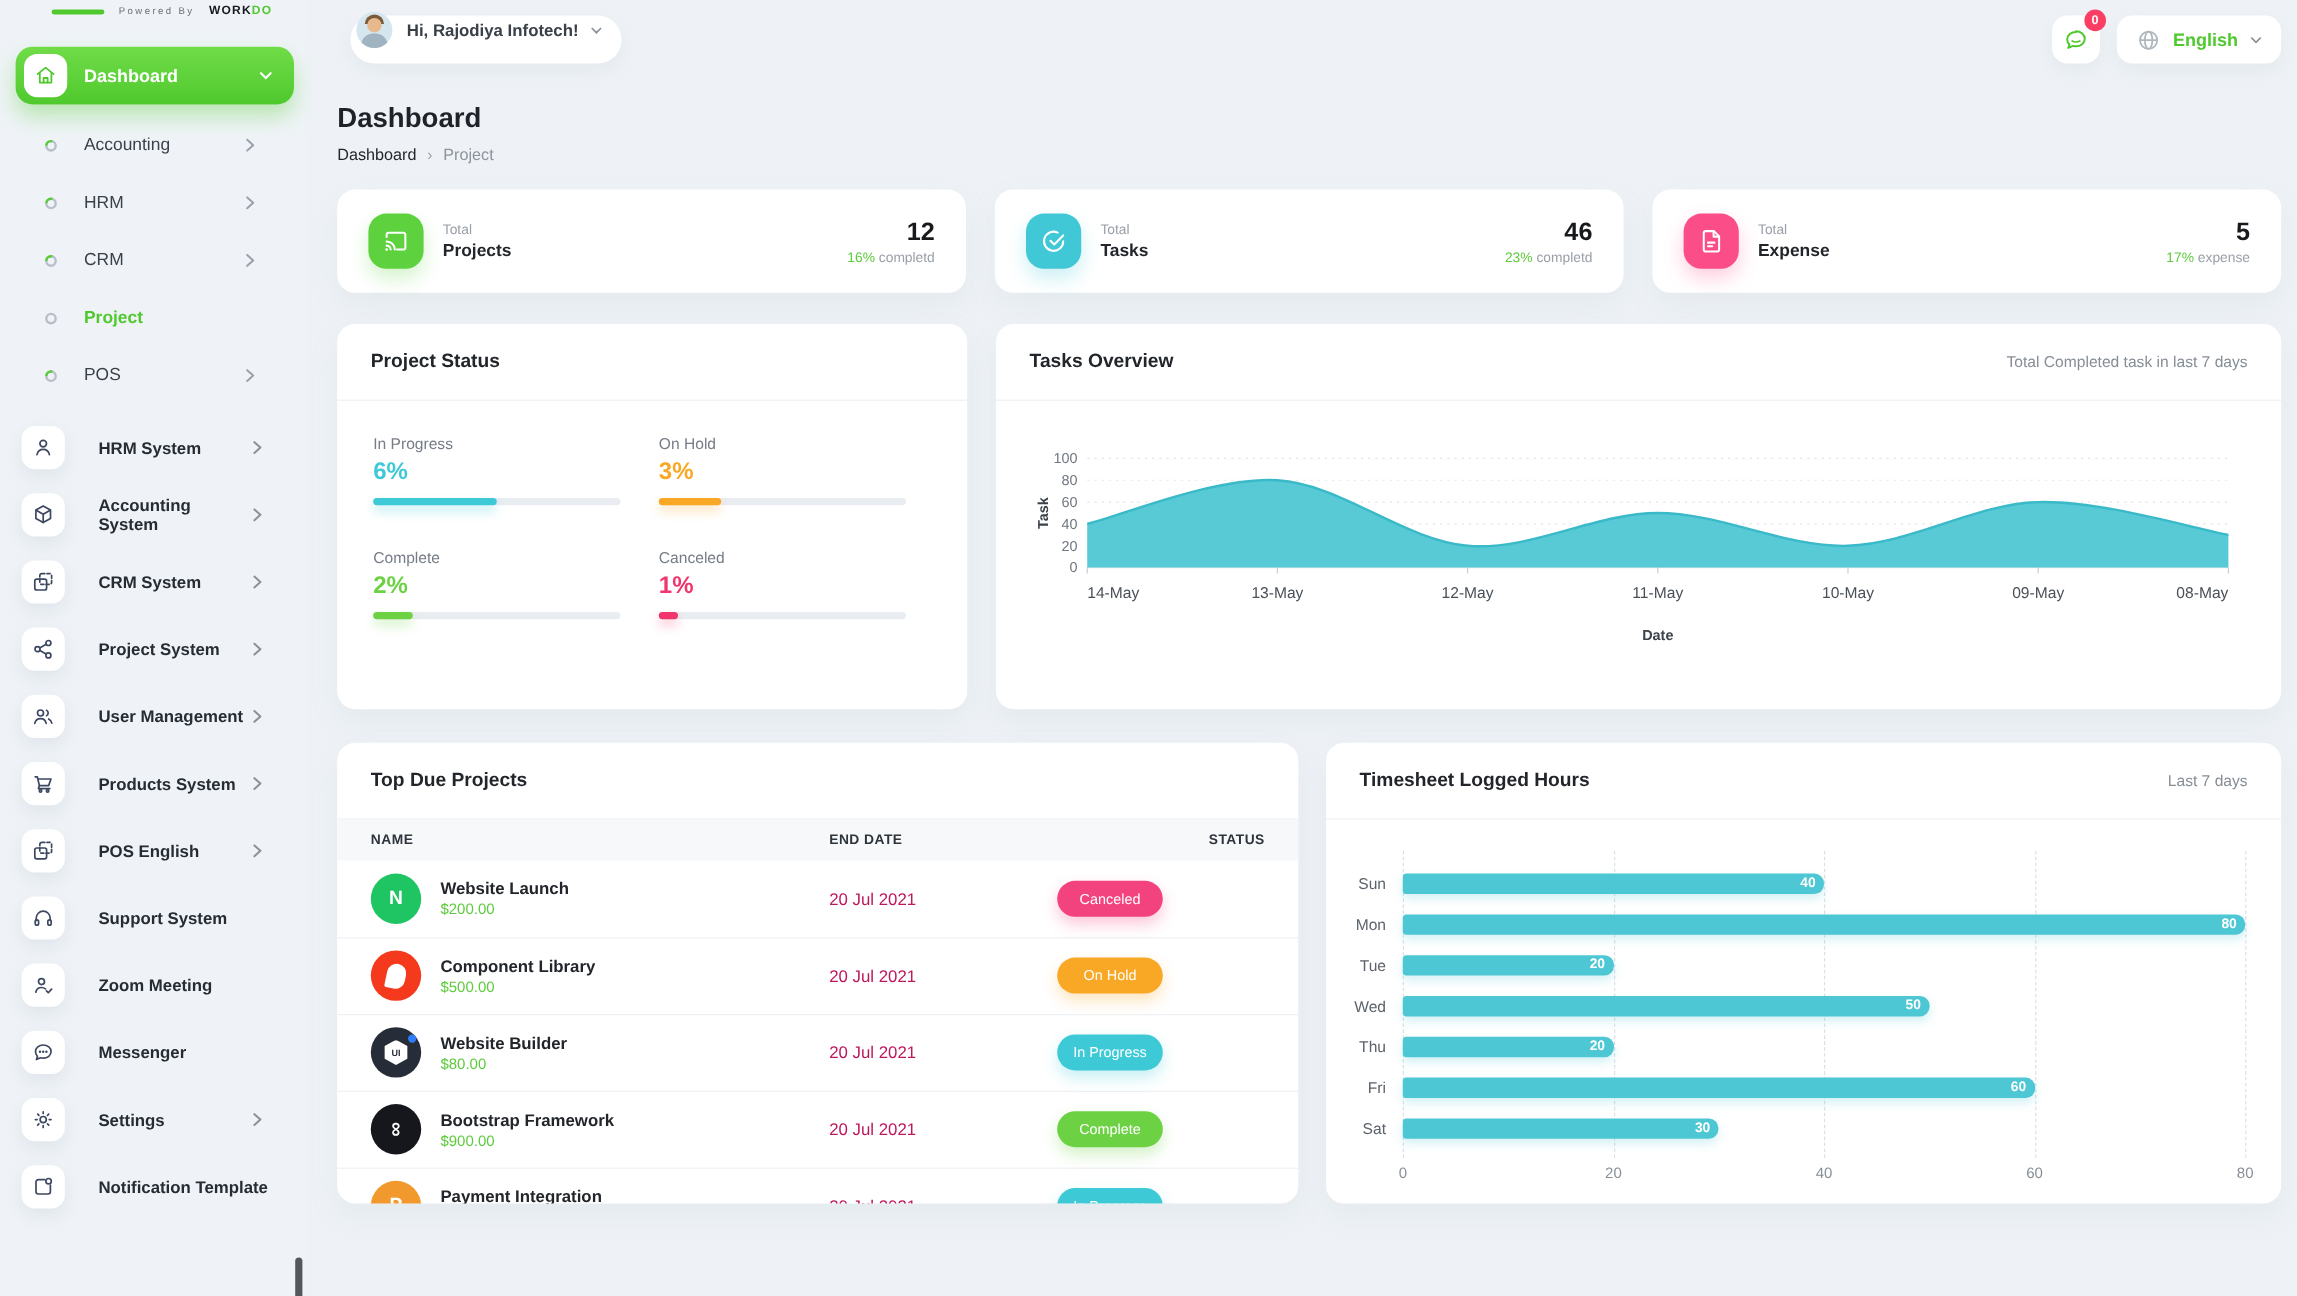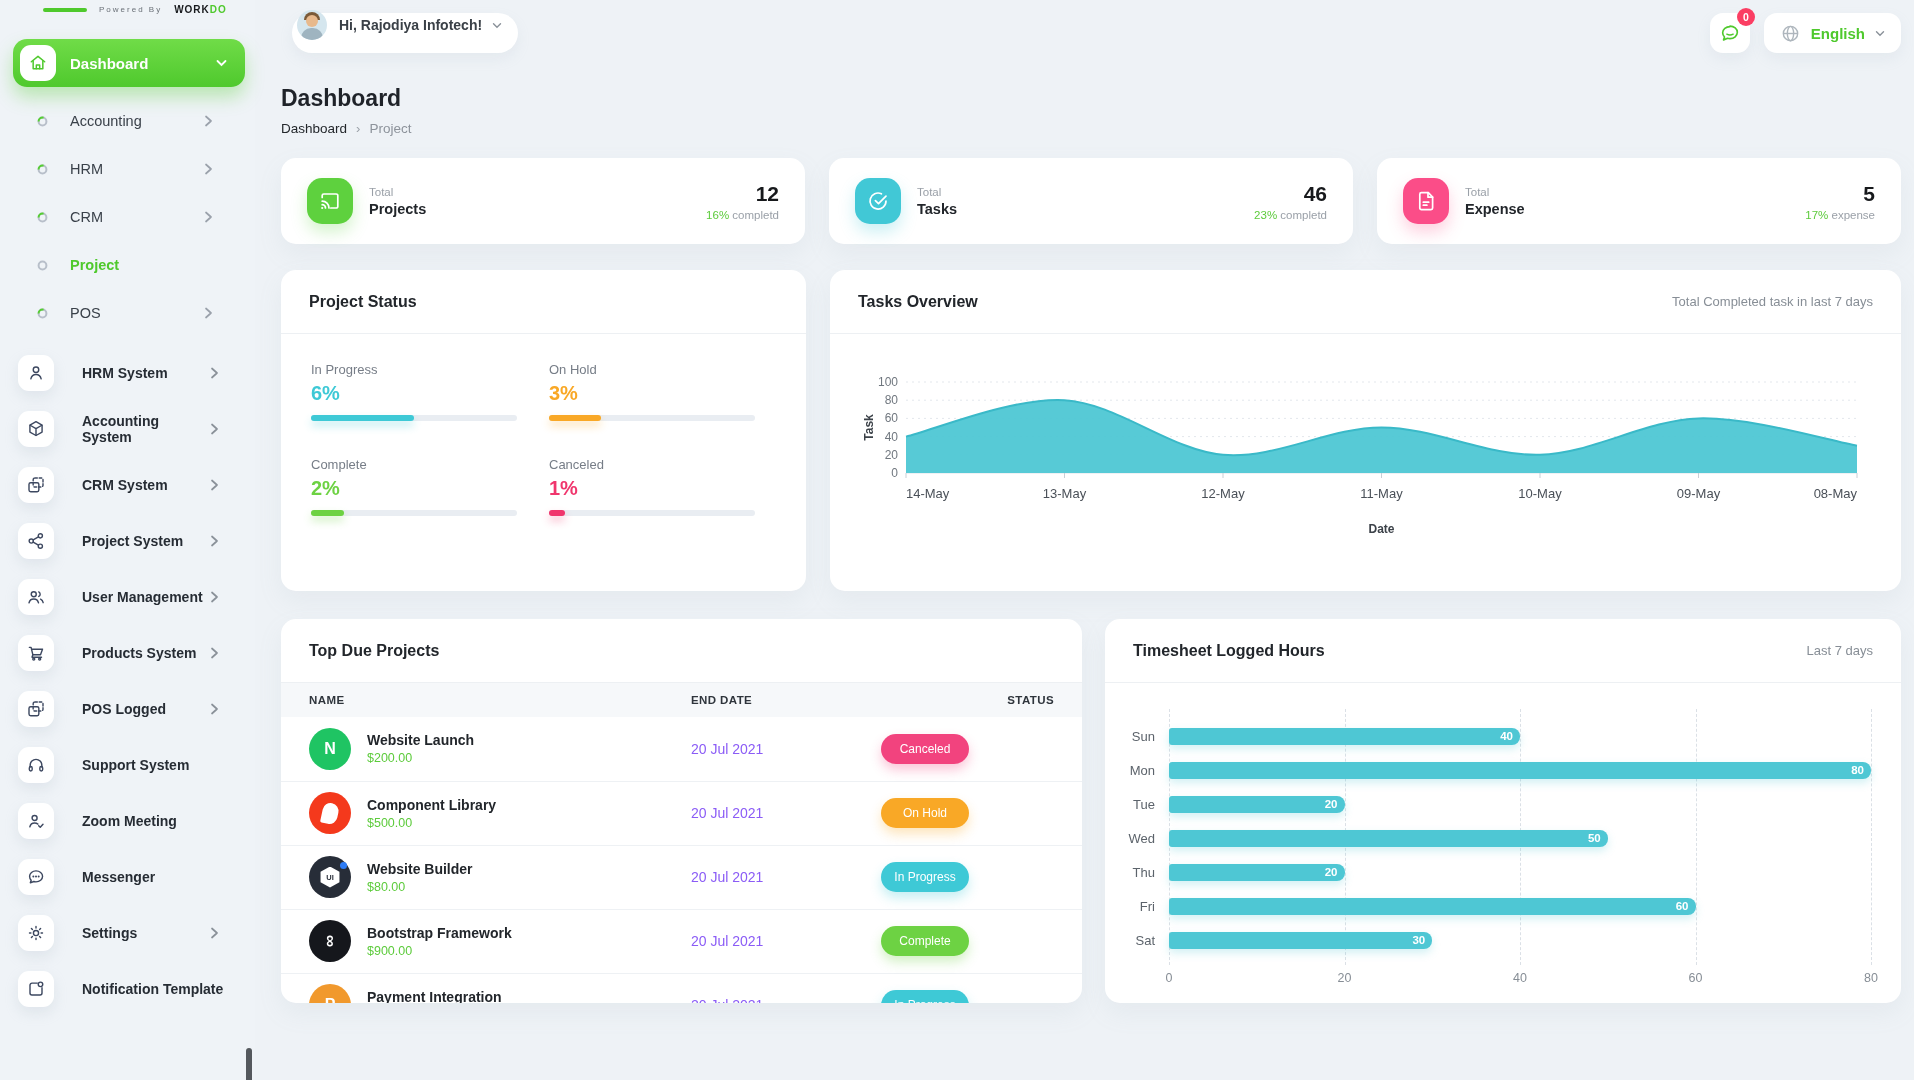--- a/index.html
+++ b/index.html
@@ -106,21 +106,21 @@
   .pav { width:42px; height:42px; border-radius:50%; display:flex; align-items:center; justify-content:center;
     color:#fff; font-size:16px; font-weight:700; position:relative; flex:none; }
   .pav .petal { width:16px; height:21px; background:#fff; border-radius:10px 10px 10px 2px; transform:rotate(12deg); }
   .pav .hex { width:21px; height:21px; background:#fff; clip-path:polygon(50% 0,95% 25%,95% 75%,50% 100%,5% 75%,5% 25%);
     display:flex; align-items:center; justify-content:center; font-size:7.5px; font-weight:800; color:#272d38; }
   .pav .dot { position:absolute; top:6px; right:4px; width:7px; height:7px; border-radius:50%; background:#2f7df6; }
   .pav.inf span { transform:rotate(90deg); display:block; font-size:17px; }
   .proj-txt { margin-left:16px; }
   .proj-name { font-size:14px; font-weight:700; color:#22262b; }
   .proj-amt { font-size:12.5px; color:#5dcb3c; margin-top:3px; }
-  .date-cell { font-size:14px; color:#8b5cf6; }
+  .date-cell { font-size:14px; color:#be185d; }
   .badge { display:inline-block; width:88px; padding:8px 0; border-radius:15px; margin-left:10px;
     color:#fff; font-size:12px; text-align:center; }
 
   
   .ts-chart { padding:26px 30px 0 0; }
   .ts-rows { position:relative; padding:10px 0 8px; }
   .ts-grid { position:absolute; left:64px; right:0; top:0; bottom:0; }
   .ts-gl { position:absolute; top:0; bottom:0; width:0; border-left:1px dashed #dbe0e6; }
   .ts-row { display:flex; align-items:center; height:34px; position:relative; }
   .ts-day { width:50px; margin-right:14px; text-align:right; font-size:13px; color:#5c636b; }
@@ -316,21 +316,21 @@
             </svg>
           </span>
         </div>
         <div class="module-row">
           <span class="tile">
             <svg class="icon" width="20" height="20" viewBox="0 0 24 24" fill="none" stroke="currentColor" stroke-width="1.7" stroke-linecap="round" stroke-linejoin="round">
               <rect x="8.6" y="3.6" width="11.8" height="10.8" rx="2" stroke-dasharray="3 2.2"></rect>
               <rect x="3.6" y="9.2" width="11.8" height="10.8" rx="2"></rect>
             </svg>
           </span>
-          <span class="lbl">POS Logged</span>
+          <span class="lbl">POS English</span>
           <span class="chev">
             <svg class="icon" width="9" height="12" viewBox="0 0 9 12" fill="none" stroke="currentColor" stroke-width="1.7" stroke-linecap="round" stroke-linejoin="round">
               <path d="M2 1.5L7 6l-5 4.5"></path>
             </svg>
           </span>
         </div>
         <div class="module-row">
           <span class="tile">
             <svg class="icon" width="20" height="20" viewBox="0 0 24 24" fill="none" stroke="currentColor" stroke-width="1.7" stroke-linecap="round" stroke-linejoin="round">
               <path d="M5 14.5v-2.3a7 7 0 0 1 14 0v2.3"></path>

